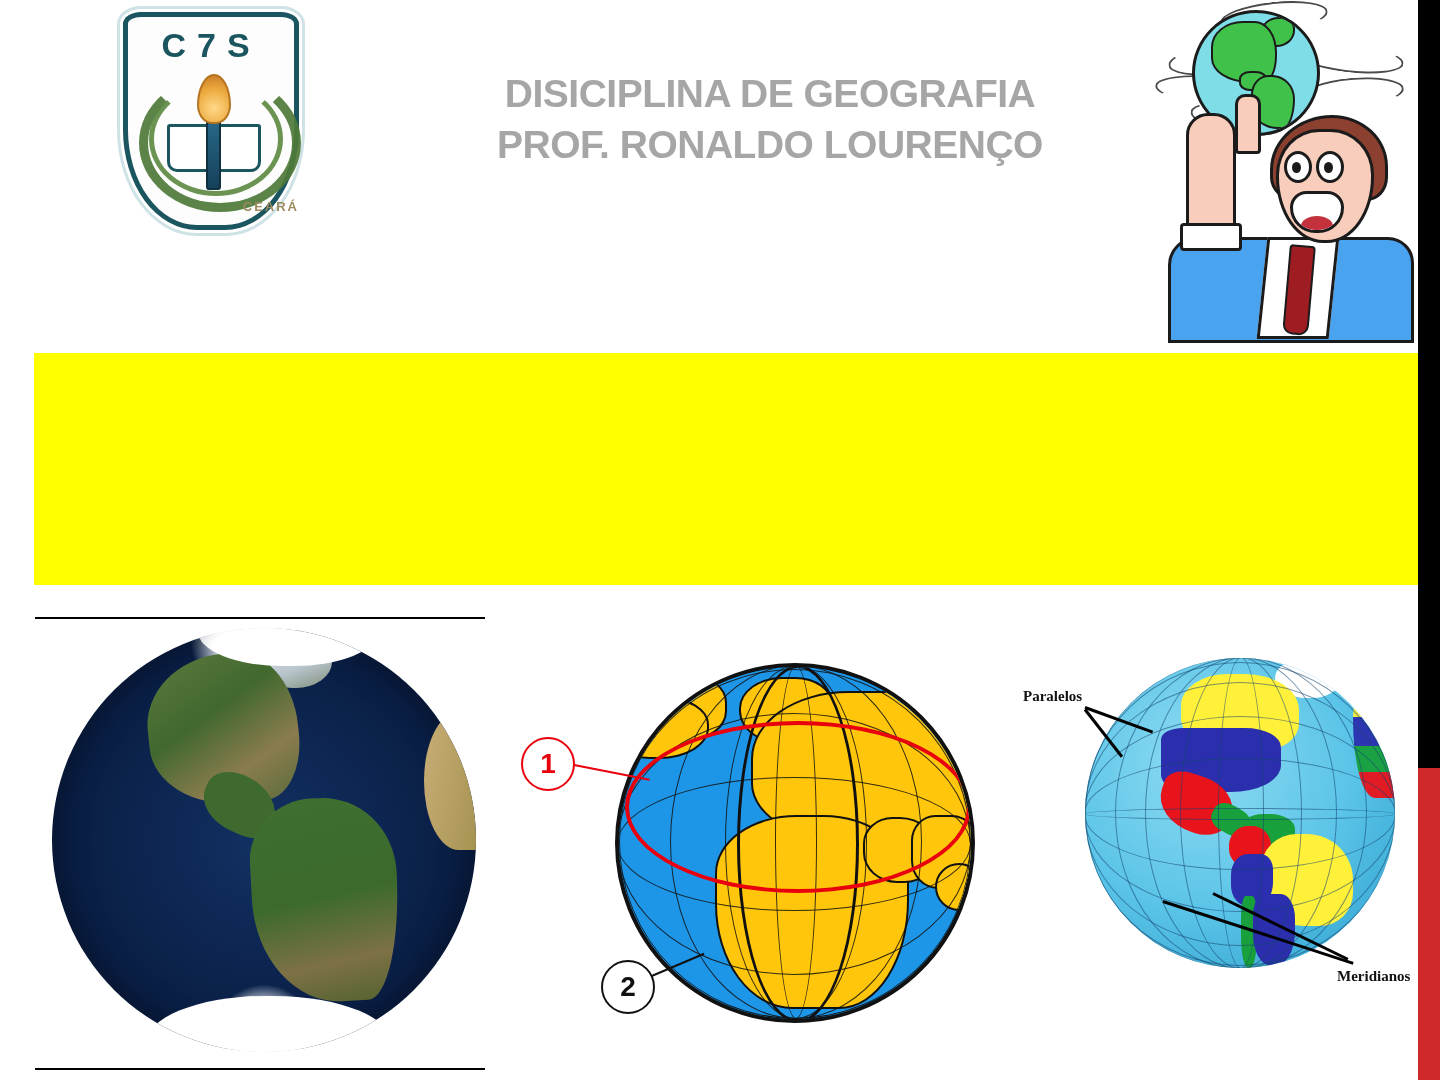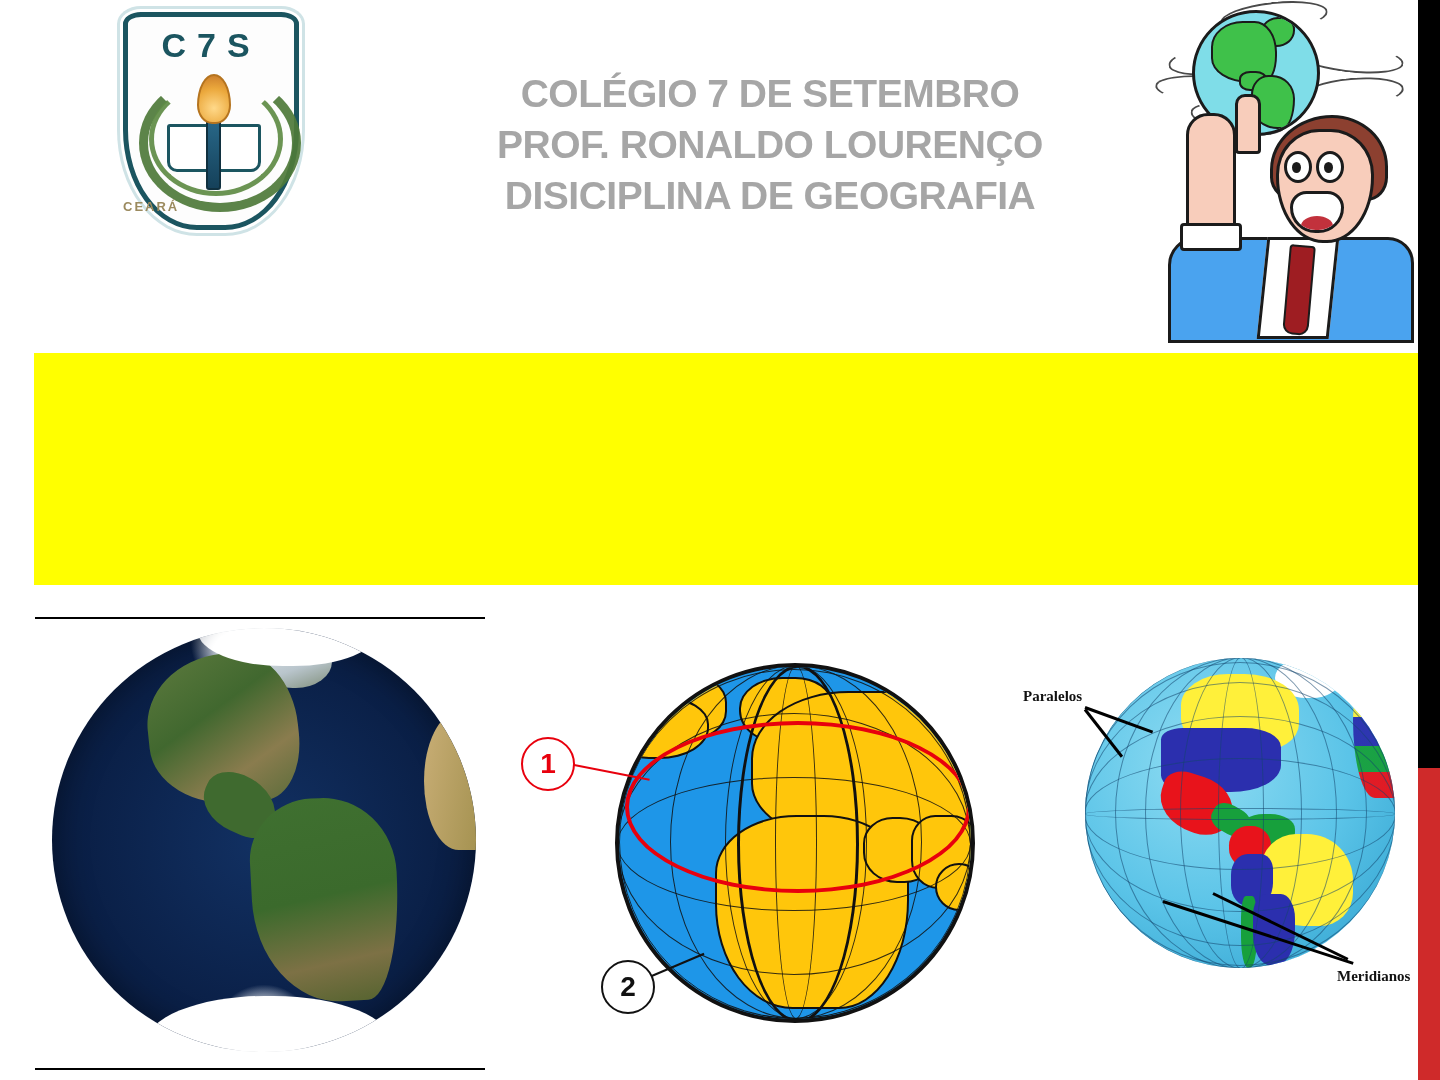--- a/index.html
+++ b/index.html
@@ -107,21 +107,21 @@
     position: absolute;
     left: 74px; top: 62px;
     width: 30px; height: 46px;
     background: radial-gradient(circle at 50% 70%, #ffd98a 0%, #eba83c 55%, #c8792a 100%);
     border: 2px solid #b5741f;
     border-radius: 50% 50% 45% 45% / 62% 62% 38% 38%;
   }
   .shield-ceara {
     position: absolute;
     left: 0; bottom: 16px; width: 100%;
-    text-align: left;
+    text-align: right;
     color: #9b8a5e;
     font-size: 13px;
     font-weight: bold;
     letter-spacing: 2px;
   }
   .logo-caption {
     position: absolute;
     left: 0; top: 222px; width: 100%;
     text-align: center;
     color: #1b5560;
@@ -582,23 +582,22 @@
       <div class="wreath"></div>
       <div class="wreath inner"></div>
       <div class="book"></div>
       <div class="torch-stick"></div>
       <div class="torch-flame"></div>
       <div class="shield-ceara">CEARÁ</div>
     </div>
   </div>
 
   <div id="header-title">
-    <div>COLÉGIO 7 DE SETEMBRO</div>
+    <div>DISICIPLINA DE GEOGRAFIA</div>
     <div>PROF. RONALDO LOURENÇO</div>
-    <div>DISICIPLINA DE GEOGRAFIA</div>
   </div>
 
   <div id="teacher-illustration">
     <div class="swirl s1"></div>
     <div class="swirl s2"></div>
     <div class="swirl s3"></div>
     <div class="swirl s4"></div>
     <div class="swirl s5"></div>
     <div class="swirl s6"></div>
 

